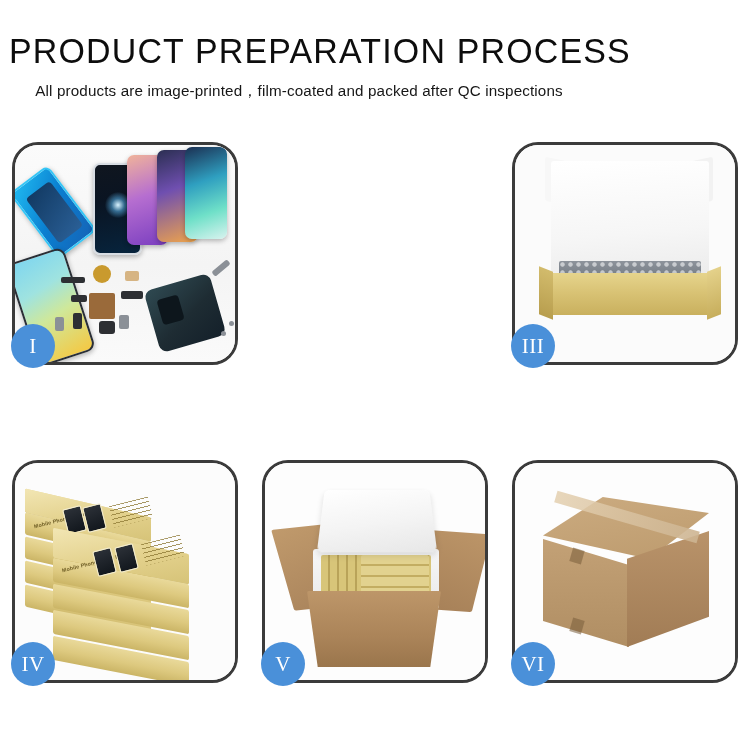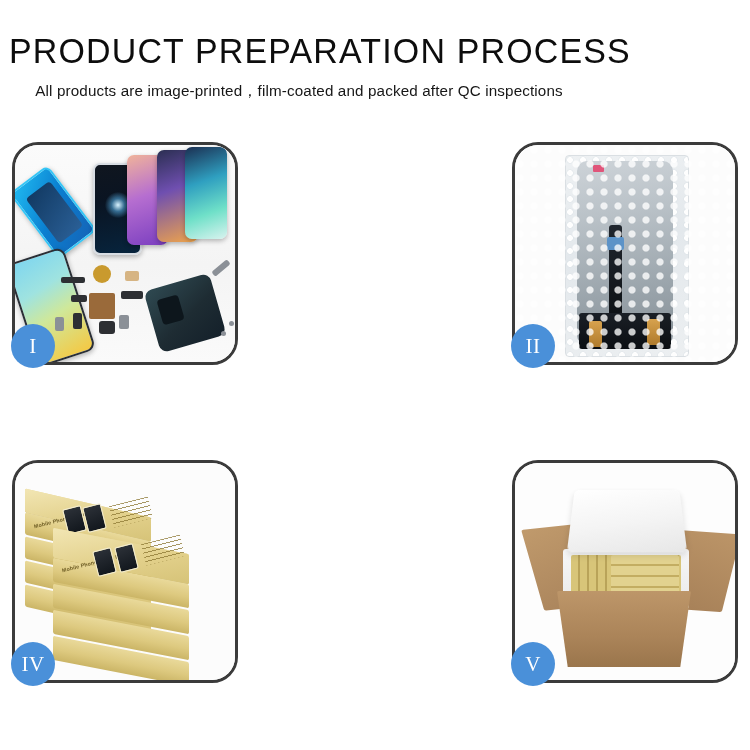--- a/index.html
+++ b/index.html
@@ -392,35 +392,31 @@
         <div class="part grey" style="left:104px;top:170px;width:10px;height:14px;"></div>
         <div class="part grey" style="left:40px;top:172px;width:9px;height:14px;border-radius:2px;"></div>
         <div class="housing"></div>
         <div class="part grey" style="left:206px;top:186px;width:5px;height:5px;border-radius:50%;"></div>
         <div class="part grey" style="left:214px;top:176px;width:5px;height:5px;border-radius:50%;"></div>
         <div class="part grey" style="left:196px;top:120px;width:20px;height:6px;transform:rotate(-40deg);"></div>
       </div>
       <div class="badge">I</div>
     </div>
 
+
     <div class="panel">
-      <div class="panel-inner p2">
-        <div class="bubble-bag"></div>
-        <div class="lcd"></div>
-        <div class="lcd-tag"></div>
-        <div class="lcd-flex"></div>
-        <div class="lcd-ic"></div>
-        <div class="lcd-bot"></div>
-        <div class="lcd-conn l"></div>
-        <div class="lcd-conn r"></div>
-        <div class="bag-overlay"></div>
+      <div class="panel-inner p3">
+        <div class="foam-flap-l"></div>
+        <div class="foam-flap-r"></div>
+        <div class="foam-back"></div>
+        <div class="bubble-grey"></div>
+        <div class="gold-tray"></div>
       </div>
-      <div class="badge">II</div>
+      <div class="badge">III</div>
     </div>
-
   </div>
 
   <div class="row">
 
     <div class="panel">
       <div class="panel-inner p4">
         <div class="stack">
 
           <div class="gbox" style="left:4px;top:52px;width:126px;height:22px;transform:skewY(13deg);"></div>
           <div class="gbox" style="left:4px;top:76px;width:126px;height:22px;transform:skewY(13deg);"></div>
@@ -457,14 +453,25 @@
         <div class="flap-right"></div>
         <div class="foam-rim"></div>
         <div class="inner-gold"></div>
         <div class="inner-gold2"></div>
         <div class="carton-body"></div>
         <div class="foam-lid"></div>
       </div>
       <div class="badge">V</div>
     </div>
 
+    <div class="panel">
+      <div class="panel-inner p6">
+        <div class="ctn-top"></div>
+        <div class="ctn-front"></div>
+        <div class="ctn-side"></div>
+        <div class="ctn-tape"></div>
+        <div class="ctn-seam" style="left:56px;top:86px;width:12px;height:14px;transform:rotate(16deg);"></div>
+        <div class="ctn-seam" style="left:56px;top:156px;width:12px;height:14px;transform:rotate(16deg);"></div>
+      </div>
+      <div class="badge">VI</div>
+    </div>
   </div>
 </div>
 
 </body></html>

